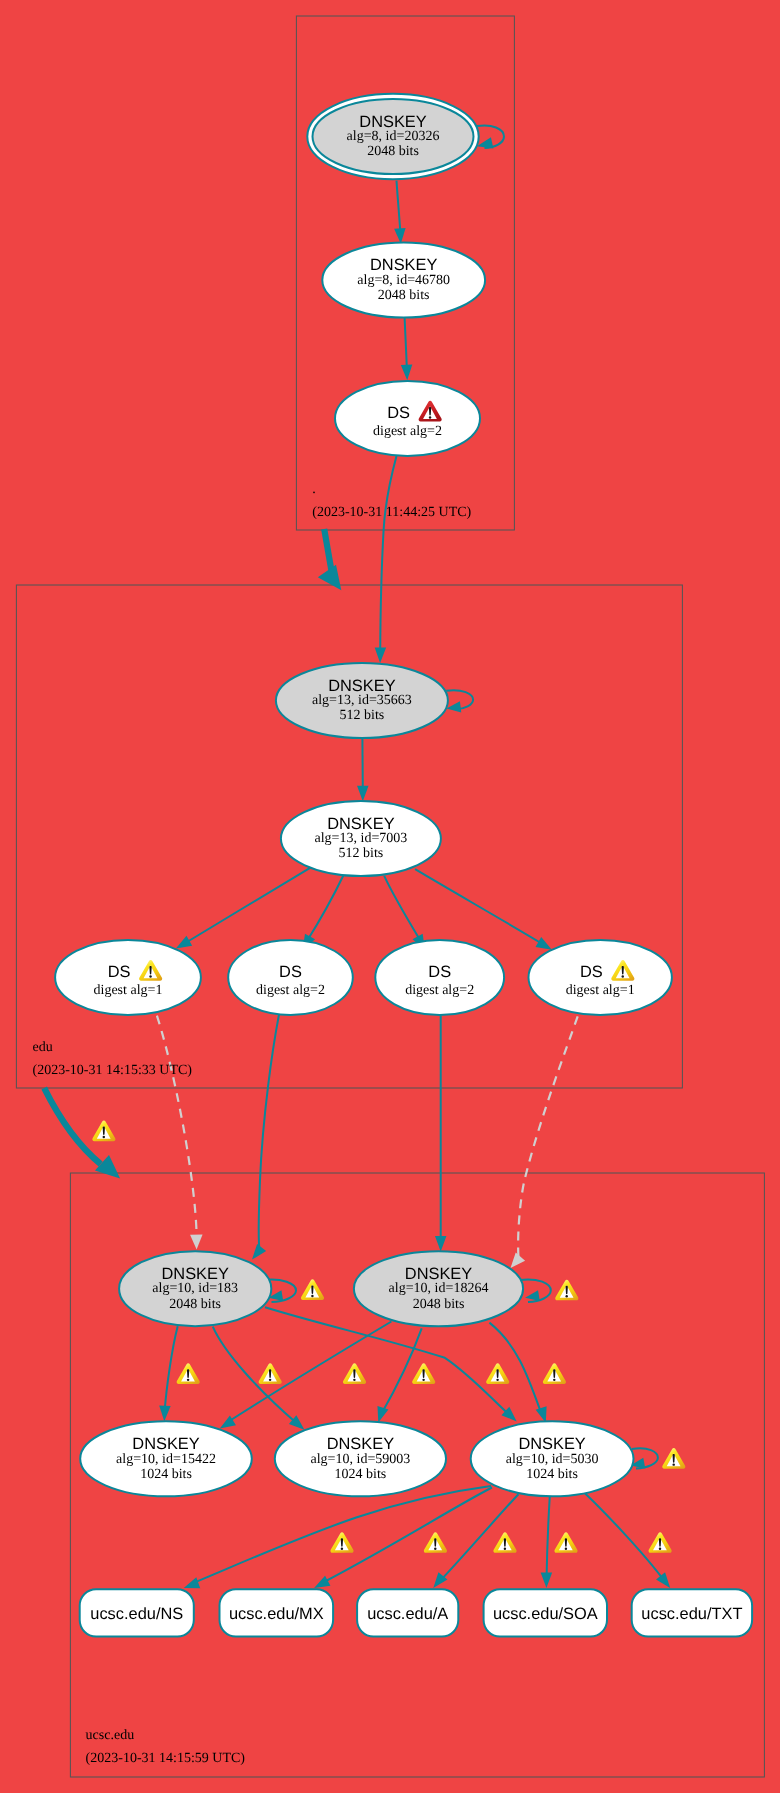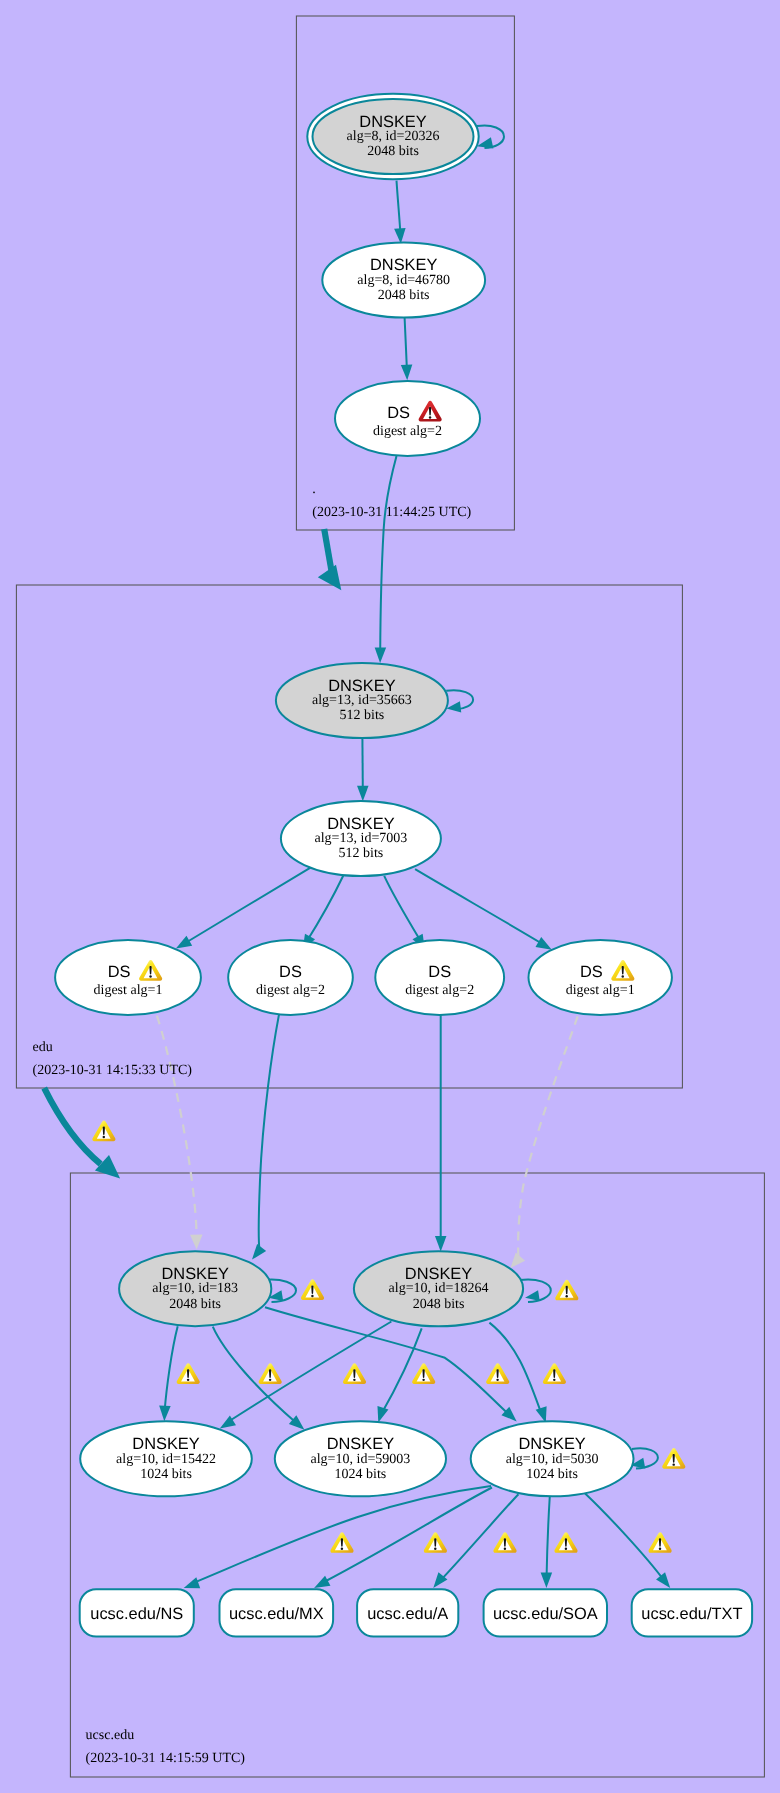--- a/index.html
+++ b/index.html
@@ -1,17 +1,17 @@
 <!DOCTYPE html>
 <html><head>
 <meta charset="utf-8">
 <title>DNSSEC Authentication Chain</title>
 <style>
   html,body{margin:0;padding:0;background:#ffffff;}
-  #root{width:780px;height:1793px;position:relative;overflow:hidden;background:#c4b5fd;}
+  #root{width:780px;height:1793px;position:relative;overflow:hidden;background:#ef4444;}
   svg#diagram{display:block;}
   text{ -webkit-font-smoothing:antialiased; text-rendering:geometricPrecision; }
   svg{shape-rendering:geometricPrecision;}
   .nt{font-family:"Liberation Sans",sans-serif;font-size:16.4px;fill:#000000;}
   .ns{font-family:"Liberation Serif",serif;font-size:14px;fill:#000000;}
   .cl{font-family:"Liberation Serif",serif;font-size:14px;fill:#000000;}
   .cbox{fill:none;stroke:#555555;stroke-width:1.05;}
   .ell{stroke:#0a879a;stroke-width:2;}
   .edge{fill:none;stroke:#0a879a;stroke-width:2;}
   .edge-ins{fill:none;stroke:#d0d0d0;stroke-width:2;stroke-dasharray:9,7;}

